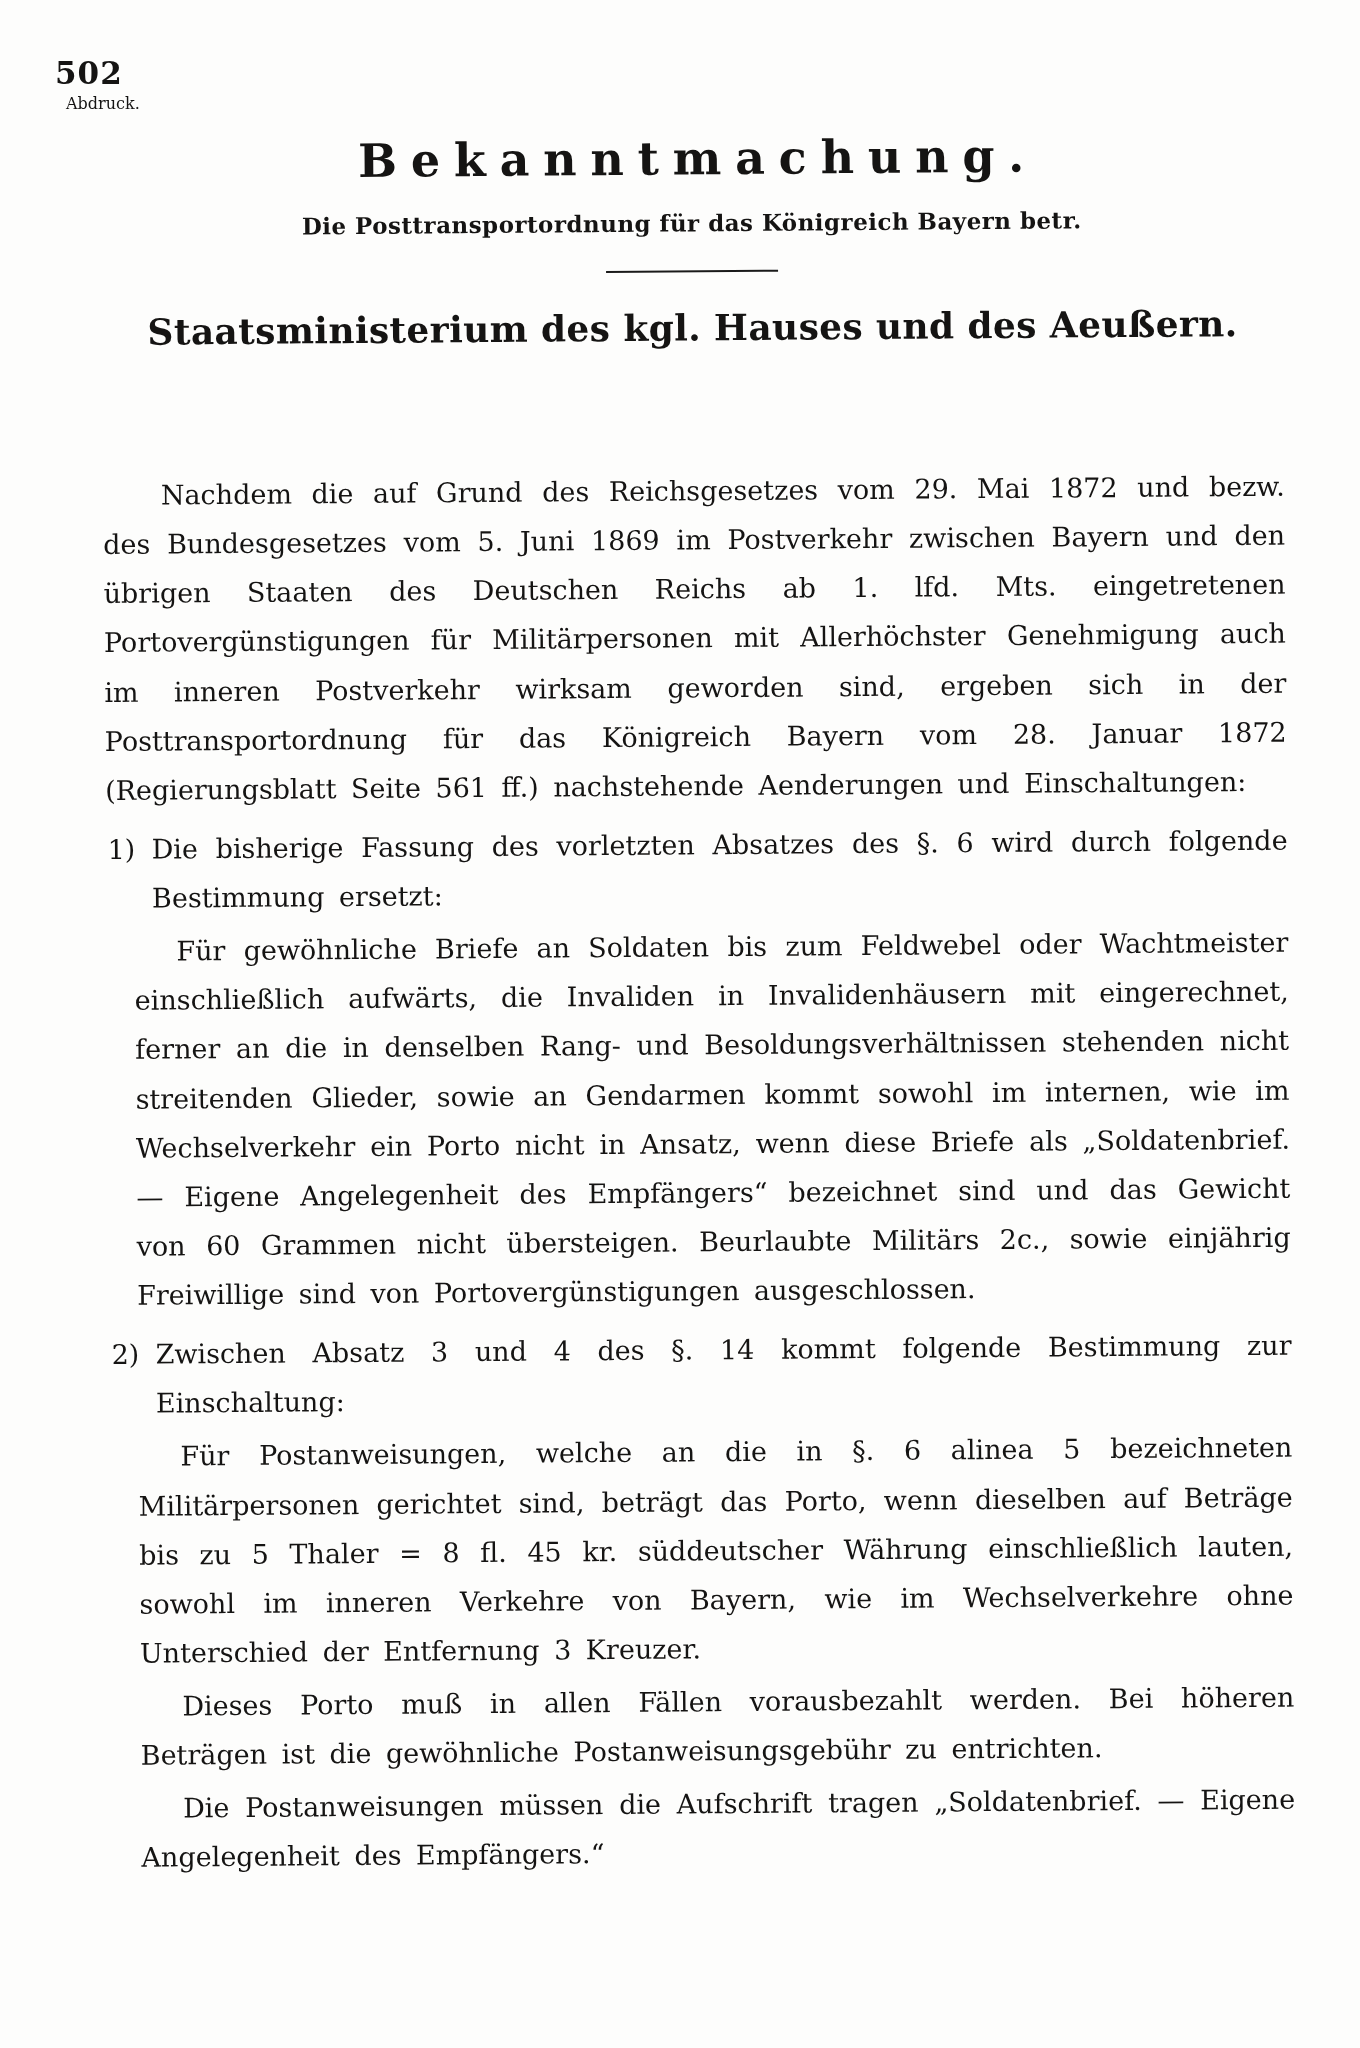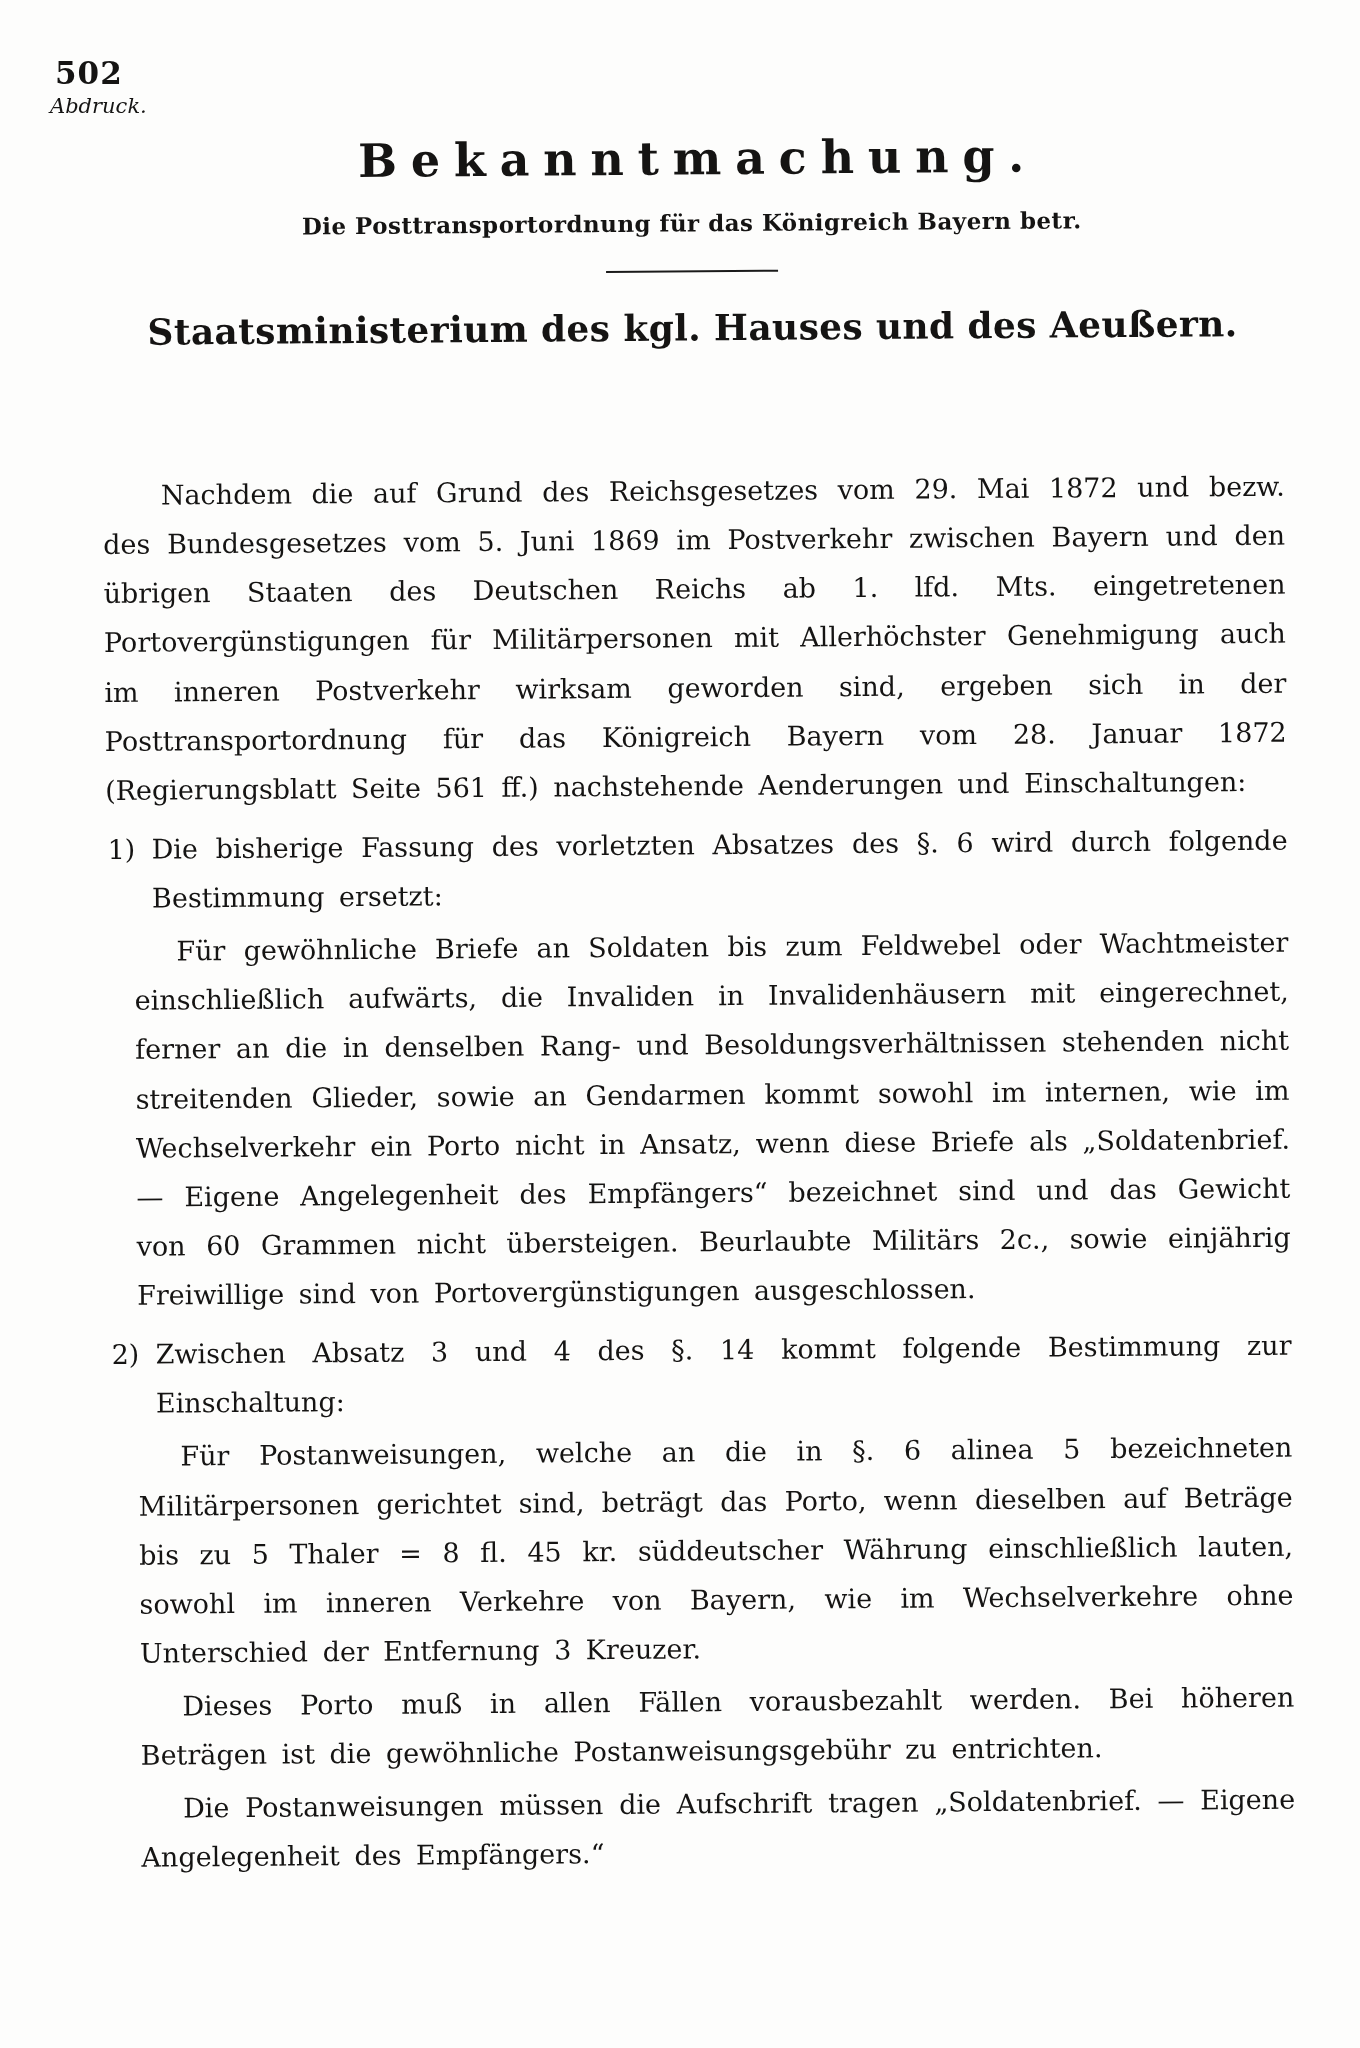--- a/index.html
+++ b/index.html
@@ -20,24 +20,23 @@
     position: absolute;
     left: 55px;
     top: 34px;
     font-size: 31px;
     font-weight: bold;
     letter-spacing: 1px;
     margin-top: 21px;
   }
   .reprint-note {
     position: absolute;
-    left: 50px;
+    left: 66px;
     top: 94px;
-    font-size: 21px;
-    font-style: italic;
+    font-size: 16px;
   }
   .content {
     position: absolute;
     left: 100px;
     right: 78px;
     top: 136px;
     transform: rotate(-0.45deg);
     transform-origin: 0 0;
   }
   .title {

